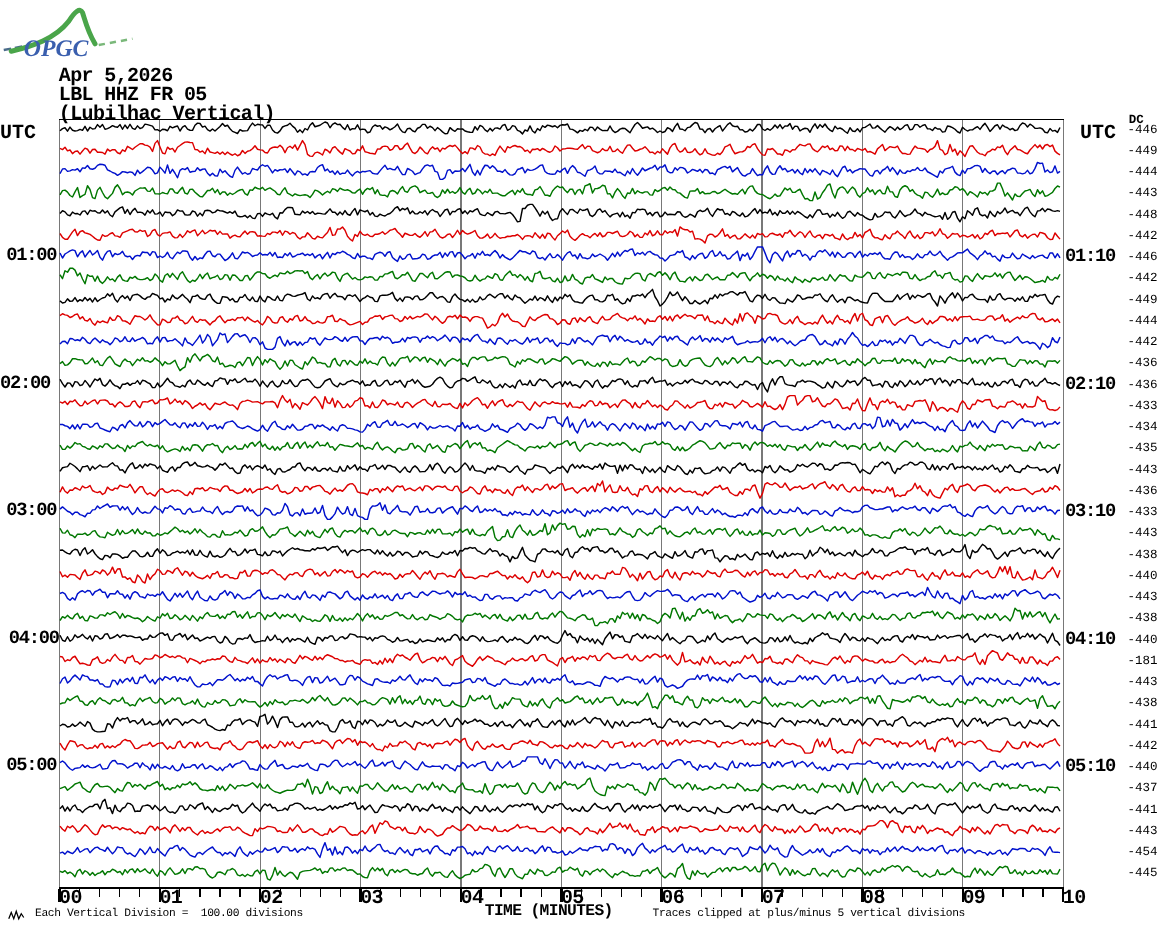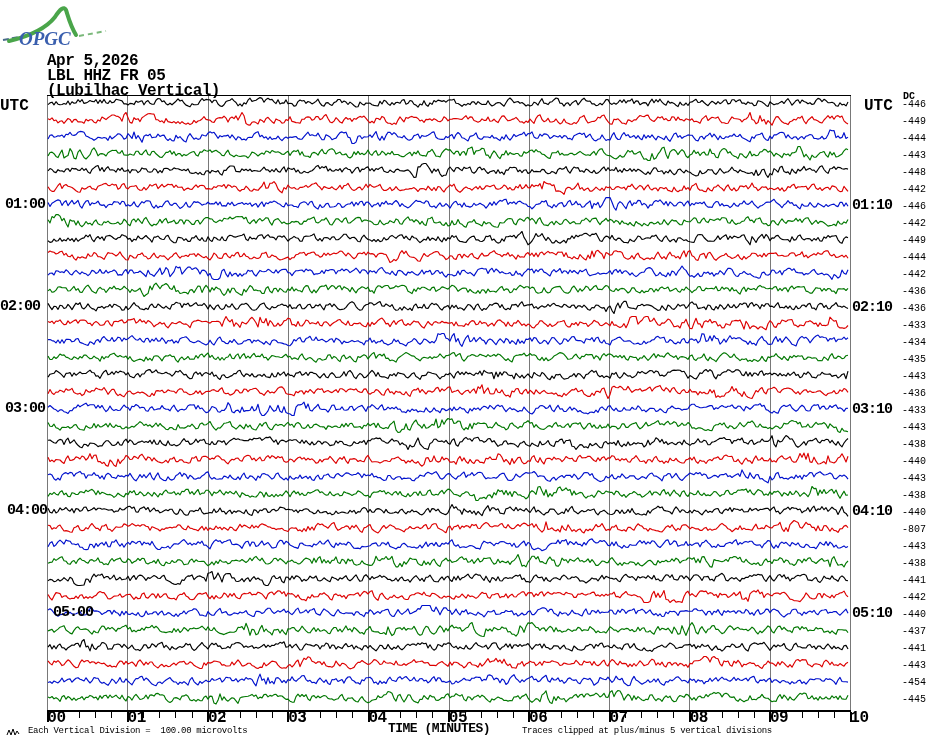--- a/index.html
+++ b/index.html
@@ -135,21 +135,21 @@
       <path d="M48,630.9 L50,630.1 L52,629.3 L54,632.2 L56,630.6 L58,629.1 L60,627.2 L62,626.5 L64,625.7 L66,630.1 L68,631.4 L70,633.1 L72,633.9 L74,630.4 L76,627.8 L78,626.8 L80,629.2 L82,629.5 L84,629.1 L86,628.9 L88,629.9 L90,632.2 L92,634.1 L94,630.9 L96,632.5 L98,632.8 L100,628.8 L102,626.0 L104,626.4 L106,629.8 L108,627.6 L110,628.9 L112,627.4 L114,629.2 L116,631.4 L118,628.4 L120,628.6 L122,627.1 L124,626.2 L126,625.2 L128,629.1 L130,627.4 L132,631.7 L134,630.3 L136,631.9 L138,630.1 L140,630.5 L142,628.2 L144,630.1 L146,627.1 L148,627.8 L150,627.2 L152,625.4 L154,628.0 L156,626.3 L158,628.1 L160,631.0 L162,632.0 L164,632.1 L166,632.6 L168,632.0 L170,631.6 L172,632.5 L174,628.5 L176,631.7 L178,629.0 L180,632.5 L182,630.6 L184,627.5 L186,629.0 L188,631.1 L190,628.5 L192,628.7 L194,627.9 L196,628.8 L198,628.4 L200,627.5 L202,626.2 L204,628.1 L206,630.1 L208,626.8 L210,630.3 L212,630.5 L214,627.7 L216,630.6 L218,632.2 L220,633.4 L222,633.9 L224,634.6 L226,633.6 L228,632.8 L230,632.1 L232,632.3 L234,632.2 L236,631.3 L238,627.4 L240,627.5 L242,626.6 L244,629.6 L246,623.3 L248,628.2 L250,635.3 L252,629.3 L254,629.9 L256,634.8 L258,633.8 L260,628.6 L262,625.4 L264,631.7 L266,629.0 L268,631.5 L270,632.4 L272,635.0 L274,629.9 L276,629.9 L278,629.3 L280,633.0 L282,629.7 L284,632.5 L286,634.6 L288,628.7 L290,629.0 L292,627.6 L294,627.5 L296,630.3 L298,631.6 L300,629.5 L302,626.2 L304,628.6 L306,630.8 L308,632.7 L310,632.8 L312,630.0 L314,627.7 L316,631.4 L318,628.5 L320,631.2 L322,630.7 L324,629.7 L326,630.9 L328,633.2 L330,633.6 L332,629.6 L334,627.5 L336,627.5 L338,631.3 L340,629.1 L342,632.0 L344,629.0 L346,625.9 L348,630.0 L350,628.8 L352,631.8 L354,627.4 L356,629.0 L358,631.0 L360,633.2 L362,632.5 L364,634.2 L366,629.9 L368,628.7 L370,626.5 L372,630.9 L374,631.6 L376,631.9 L378,631.7 L380,633.4 L382,633.5 L384,632.6 L386,634.5 L388,626.9 L390,632.1 L392,635.6 L394,634.0 L396,628.7 L398,628.1 L400,627.7 L402,629.7 L404,627.3 L406,630.2 L408,628.5 L410,629.0 L412,629.0 L414,626.4 L416,629.9 L418,633.8 L420,635.3 L422,634.4 L424,629.3 L426,626.3 L428,627.1 L430,631.1 L432,633.3 L434,634.1 L436,632.4 L438,628.6 L440,625.8 L442,627.9 L444,632.1 L446,628.3 L448,630.8 L450,627.0 L452,625.2 L454,627.9 L456,627.0 L458,628.2 L460,627.6 L462,631.2 L464,629.9 L466,628.1 L468,627.2 L470,623.7 L472,622.5 L474,628.9 L476,632.8 L478,634.4 L480,635.6 L482,636.2 L484,636.5 L486,628.9 L488,630.8 L490,629.0 L492,631.2 L494,627.5 L496,628.5 L498,629.8 L500,629.3 L502,626.9 L504,628.2 L506,628.1 L508,632.0 L510,631.5 L512,634.1 L514,634.3 L516,636.2 L518,633.5 L520,625.8 L522,627.8 L524,632.3 L526,626.6 L528,622.9 L530,623.4 L532,622.6 L534,624.9 L536,627.3 L538,627.6 L540,630.3 L542,628.2 L544,627.9 L546,631.1 L548,628.3 L550,626.3 L552,627.8 L554,631.8 L556,627.7 L558,631.2 L560,630.4 L562,632.2 L564,631.2 L566,631.1 L568,629.1 L570,630.0 L572,631.4 L574,630.1 L576,630.2 L578,627.3 L580,628.1 L582,630.9 L584,629.7 L586,630.0 L588,630.5 L590,626.6 L592,628.3 L594,629.8 L596,632.7 L598,630.9 L600,632.5 L602,632.2 L604,631.7 L606,633.0 L608,630.1 L610,626.8 L612,628.2 L614,630.1 L616,630.1 L618,632.0 L620,630.1 L622,628.8 L624,629.4 L626,628.4 L628,628.6 L630,630.7 L632,629.5 L634,631.6 L636,631.0 L638,627.3 L640,630.6 L642,628.3 L644,627.8 L646,631.7 L648,632.0 L650,630.6 L652,632.8 L654,634.2 L656,629.8 L658,626.6 L660,630.1 L662,628.3 L664,628.9 L666,629.7 L668,628.2 L670,630.7 L672,633.4 L674,627.1 L676,630.0 L678,634.2 L680,633.6 L682,625.7 L684,630.9 L686,635.4 L688,630.0 L690,625.1 L692,622.6 L694,625.9 L696,632.2 L698,634.0 L700,629.0 L702,626.7 L704,630.2 L706,632.8 L708,629.3 L710,628.7 L712,625.9 L714,625.5 L716,629.4 L718,629.3 L720,631.6 L722,633.6 L724,632.8 L726,630.2 L728,627.3 L730,625.8 L732,627.2 L734,629.8 L736,628.2 L738,627.3 L740,629.2 L742,629.1 L744,629.7 L746,629.3 L748,630.9 L750,629.3 L752,627.1 L754,628.8 L756,631.9 L758,634.0 L760,631.0 L762,632.7 L764,630.5 L766,628.4 L768,625.9 L770,627.2 L772,631.6 L774,632.9 L776,629.3 L778,626.5 L780,626.1 L782,629.6 L784,627.3 L786,629.5 L788,631.0 L790,630.8 L792,632.6 L794,627.8 L796,627.1 L798,626.8 L800,629.7 L802,626.6 L804,628.6 L806,627.5 L808,631.0 L810,630.1 L812,630.5 L814,630.4 L816,627.5 L818,629.0 L820,628.3 L822,628.6 L824,632.3 L826,631.6 L828,631.0 L830,633.1 L832,630.8 L834,632.8 L836,634.3 L838,629.5 L840,629.8 L842,629.7 L844,630.1 L846,630.0 L848,632.7" fill="none" stroke="#007700" stroke-width="1.15" stroke-linejoin="round"></path>
       <path d="M48,647.0 L50,644.7 L52,648.9 L54,645.7 L56,648.8 L58,645.4 L60,644.0 L62,647.6 L64,647.9 L66,650.0 L68,647.7 L70,646.4 L72,645.1 L74,645.3 L76,643.5 L78,643.3 L80,647.1 L82,641.3 L84,639.5 L86,646.9 L88,646.1 L90,650.9 L92,644.1 L94,648.2 L96,649.4 L98,646.6 L100,645.8 L102,642.5 L104,642.9 L106,644.4 L108,649.3 L110,648.8 L112,649.1 L114,644.9 L116,644.5 L118,644.0 L120,644.8 L122,647.4 L124,644.3 L126,646.4 L128,648.6 L130,647.2 L132,645.2 L134,648.6 L136,650.0 L138,649.5 L140,650.7 L142,648.4 L144,644.9 L146,644.8 L148,648.1 L150,647.4 L152,643.8 L154,645.0 L156,647.0 L158,644.2 L160,643.2 L162,642.3 L164,647.6 L166,645.3 L168,647.3 L170,650.0 L172,646.6 L174,648.5 L176,649.2 L178,647.5 L180,646.5 L182,647.4 L184,646.3 L186,643.4 L188,645.0 L190,644.1 L192,648.5 L194,650.4 L196,649.2 L198,646.6 L200,644.8 L202,642.5 L204,645.5 L206,646.9 L208,649.0 L210,645.3 L212,643.2 L214,644.7 L216,643.3 L218,646.4 L220,645.9 L222,648.7 L224,648.3 L226,648.1 L228,646.5 L230,648.1 L232,644.3 L234,644.0 L236,642.7 L238,642.6 L240,643.1 L242,644.6 L244,647.3 L246,646.0 L248,647.3 L250,646.5 L252,645.7 L254,648.3 L256,647.3 L258,648.2 L260,647.2 L262,646.0 L264,644.4 L266,647.4 L268,645.1 L270,646.9 L272,645.2 L274,645.5 L276,643.8 L278,644.2 L280,642.3 L282,643.3 L284,641.8 L286,647.2 L288,646.8 L290,644.6 L292,647.8 L294,645.6 L296,644.1 L298,647.1 L300,650.0 L302,649.8 L304,646.2 L306,643.8 L308,644.7 L310,644.9 L312,645.6 L314,646.2 L316,644.5 L318,645.5 L320,649.0 L322,645.7 L324,646.0 L326,643.0 L328,644.1 L330,648.5 L332,645.0 L334,645.3 L336,649.1 L338,646.6 L340,647.5 L342,648.6 L344,645.5 L346,643.5 L348,646.6 L350,646.2 L352,645.1 L354,649.0 L356,646.0 L358,647.8 L360,648.3 L362,650.0 L364,646.0 L366,645.6 L368,648.1 L370,645.5 L372,647.7 L374,649.3 L376,650.9 L378,648.3 L380,645.2 L382,645.6 L384,648.6 L386,648.6 L388,644.4 L390,647.7 L392,649.5 L394,647.2 L396,648.4 L398,645.7 L400,648.5 L402,649.8 L404,648.1 L406,645.5 L408,644.1 L410,645.5 L412,644.1 L414,644.0 L416,645.4 L418,643.2 L420,644.5 L422,642.8 L424,643.8 L426,643.2 L428,647.9 L430,644.8 L432,648.3 L434,650.2 L436,648.8 L438,644.4 L440,645.3 L442,646.6 L444,643.7 L446,644.4 L448,642.9 L450,643.2 L452,646.1 L454,647.6 L456,646.2 L458,649.0 L460,646.9 L462,648.2 L464,649.0 L466,645.3 L468,648.4 L470,649.2 L472,647.5 L474,644.6 L476,642.7 L478,645.2 L480,646.0 L482,647.1 L484,646.7 L486,645.2 L488,649.0 L490,646.6 L492,643.6 L494,642.8 L496,643.0 L498,647.4 L500,649.7 L502,647.3 L504,646.4 L506,643.9 L508,647.2 L510,644.1 L512,648.4 L514,645.0 L516,644.8 L518,646.5 L520,644.4 L522,646.3 L524,645.1 L526,645.0 L528,643.5 L530,646.3 L532,649.3 L534,646.8 L536,644.6 L538,645.2 L540,644.1 L542,647.9 L544,644.0 L546,647.4 L548,647.6 L550,649.3 L552,648.4 L554,645.7 L556,645.9 L558,646.1 L560,649.0 L562,646.8 L564,645.2 L566,648.8 L568,649.0 L570,649.9 L572,651.0 L574,646.0 L576,647.7 L578,649.5 L580,649.9 L582,650.1 L584,649.2 L586,646.1 L588,645.6 L590,644.2 L592,645.0 L594,648.3 L596,644.4 L598,646.1 L600,643.6 L602,643.0 L604,647.2 L606,646.3 L608,645.8 L610,647.4 L612,647.6 L614,644.9 L616,646.9 L618,648.2 L620,647.7 L622,649.6 L624,645.2 L626,644.0 L628,643.8 L630,648.0 L632,646.3 L634,643.5 L636,647.7 L638,649.2 L640,650.1 L642,650.3 L644,647.8 L646,650.2 L648,651.0 L650,650.2 L652,651.4 L654,648.8 L656,648.0 L658,646.8 L660,646.1 L662,645.1 L664,646.9 L666,647.2 L668,644.9 L670,643.0 L672,644.1 L674,645.5 L676,648.5 L678,648.0 L680,647.3 L682,647.3 L684,645.3 L686,644.8 L688,644.9 L690,644.2 L692,646.6 L694,644.6 L696,648.6 L698,645.9 L700,647.3 L702,644.3 L704,646.1 L706,646.3 L708,645.1 L710,648.1 L712,650.3 L714,648.0 L716,645.9 L718,649.4 L720,649.3 L722,651.1 L724,649.4 L726,646.7 L728,646.2 L730,646.9 L732,644.0 L734,644.9 L736,647.4 L738,647.1 L740,646.4 L742,643.5 L744,647.3 L746,649.8 L748,651.1 L750,645.7 L752,643.9 L754,642.9 L756,643.2 L758,644.4 L760,643.4 L762,643.8 L764,642.3 L766,645.0 L768,647.7 L770,650.3 L772,647.6 L774,645.0 L776,647.0 L778,644.9 L780,646.3 L782,645.5 L784,643.5 L786,648.0 L788,649.4 L790,650.6 L792,649.1 L794,644.8 L796,643.2 L798,646.7 L800,646.8 L802,647.8 L804,647.8 L806,648.0 L808,645.2 L810,644.5 L812,647.5 L814,646.1 L816,649.1 L818,646.1 L820,646.0 L822,648.2 L824,649.0 L826,646.2 L828,644.0 L830,646.5 L832,648.8 L834,646.2 L836,648.5 L838,647.3 L840,648.8 L842,649.7 L844,645.8 L846,645.4 L848,649.0" fill="none" stroke="#000000" stroke-width="1.15" stroke-linejoin="round"></path>
       <path d="M48,660.9 L50,663.4 L52,664.9 L54,661.0 L56,662.3 L58,660.6 L60,662.7 L62,665.6 L64,664.7 L66,662.0 L68,659.8 L70,661.3 L72,663.9 L74,666.3 L76,667.8 L78,667.3 L80,662.7 L82,659.9 L84,661.9 L86,660.7 L88,660.6 L90,663.0 L92,661.7 L94,662.0 L96,663.8 L98,662.1 L100,663.0 L102,663.8 L104,663.1 L106,665.0 L108,666.5 L110,665.2 L112,667.0 L114,666.2 L116,667.1 L118,663.3 L120,661.0 L122,661.4 L124,664.3 L126,661.4 L128,663.9 L130,663.0 L132,662.0 L134,663.8 L136,666.3 L138,661.7 L140,659.9 L142,662.3 L144,665.1 L146,662.2 L148,664.4 L150,662.0 L152,662.0 L154,665.1 L156,666.6 L158,668.0 L160,665.6 L162,664.3 L164,666.7 L166,665.3 L168,666.6 L170,666.2 L172,664.4 L174,663.1 L176,665.1 L178,662.9 L180,661.7 L182,661.9 L184,661.3 L186,664.1 L188,663.9 L190,661.8 L192,662.9 L194,665.3 L196,666.5 L198,667.4 L200,668.5 L202,668.4 L204,662.9 L206,665.2 L208,662.3 L210,663.1 L212,662.4 L214,661.1 L216,661.3 L218,661.7 L220,662.3 L222,665.2 L224,664.6 L226,666.0 L228,666.0 L230,665.8 L232,662.1 L234,664.8 L236,662.3 L238,659.9 L240,662.4 L242,665.8 L244,665.8 L246,664.8 L248,663.2 L250,663.2 L252,665.4 L254,666.3 L256,667.9 L258,668.5 L260,667.1 L262,667.4 L264,662.8 L266,665.8 L268,664.5 L270,662.8 L272,661.1 L274,661.5 L276,662.1 L278,665.1 L280,667.2 L282,668.2 L284,667.8 L286,668.1 L288,665.8 L290,664.6 L292,667.0 L294,664.9 L296,661.7 L298,660.0 L300,666.6 L302,662.1 L304,658.2 L306,659.5 L308,656.8 L310,657.5 L312,661.2 L314,662.1 L316,663.4 L318,661.7 L320,661.9 L322,664.6 L324,661.9 L326,665.7 L328,666.6 L330,666.5 L332,667.2 L334,665.8 L336,661.1 L338,664.0 L340,666.0 L342,663.3 L344,663.6 L346,665.0 L348,667.5 L350,668.9 L352,668.2 L354,667.4 L356,664.3 L358,662.4 L360,662.4 L362,660.5 L364,662.0 L366,663.3 L368,664.5 L370,663.9 L372,662.1 L374,659.6 L376,660.1 L378,661.9 L380,664.5 L382,664.0 L384,660.9 L386,662.8 L388,663.2 L390,662.7 L392,663.5 L394,664.9 L396,661.1 L398,664.8 L400,665.1 L402,665.2 L404,663.7 L406,665.3 L408,663.7 L410,662.8 L412,661.7 L414,659.6 L416,662.4 L418,661.7 L420,661.5 L422,661.0 L424,662.8 L426,662.8 L428,662.6 L430,665.3 L432,665.3 L434,665.4 L436,665.6 L438,663.6 L440,662.4 L442,661.5 L444,663.4 L446,664.8 L448,666.3 L450,662.1 L452,665.1 L454,662.2 L456,662.2 L458,663.0 L460,664.8 L462,665.6 L464,667.8 L466,666.3 L468,663.1 L470,662.2 L472,664.7 L474,665.0 L476,665.5 L478,667.2 L480,663.2 L482,666.1 L484,664.1 L486,661.4 L488,658.6 L490,662.2 L492,661.2 L494,660.9 L496,658.4 L498,661.8 L500,660.0 L502,663.2 L504,659.2 L506,663.5 L508,665.6 L510,664.0 L512,667.6 L514,667.8 L516,668.2 L518,663.7 L520,664.0 L522,661.5 L524,666.1 L526,663.8 L528,663.1 L530,661.3 L532,662.2 L534,662.4 L536,665.6 L538,664.1 L540,662.0 L542,665.3 L544,661.3 L546,662.2 L548,662.4 L550,662.2 L552,660.8 L554,661.5 L556,662.0 L558,662.8 L560,665.5 L562,665.0 L564,663.0 L566,663.6 L568,664.2 L570,664.2 L572,663.6 L574,663.4 L576,660.3 L578,662.4 L580,664.8 L582,664.9 L584,661.0 L586,662.4 L588,662.4 L590,661.8 L592,665.2 L594,661.6 L596,664.7 L598,665.7 L600,664.3 L602,661.8 L604,660.1 L606,664.6 L608,666.1 L610,661.8 L612,659.6 L614,660.8 L616,663.5 L618,665.0 L620,661.3 L622,663.6 L624,663.4 L626,663.6 L628,666.8 L630,664.1 L632,666.3 L634,663.5 L636,666.0 L638,663.5 L640,660.8 L642,662.9 L644,665.6 L646,665.0 L648,664.2 L650,661.1 L652,659.2 L654,660.2 L656,665.1 L658,662.8 L660,664.9 L662,662.1 L664,665.7 L666,667.0 L668,662.7 L670,662.4 L672,665.2 L674,663.1 L676,662.8 L678,665.7 L680,663.4 L682,664.0 L684,665.9 L686,664.6 L688,667.3 L690,663.4 L692,663.8 L694,661.0 L696,660.8 L698,660.7 L700,660.2 L702,658.6 L704,656.5 L706,656.5 L708,658.3 L710,662.1 L712,657.6 L714,656.5 L716,658.2 L718,658.8 L720,663.8 L722,666.0 L724,660.9 L726,661.8 L728,661.0 L730,665.1 L732,666.2 L734,661.2 L736,663.2 L738,660.3 L740,662.8 L742,666.8 L744,664.2 L746,664.8 L748,663.4 L750,662.4 L752,663.4 L754,663.4 L756,666.0 L758,665.3 L760,667.3 L762,668.5 L764,665.1 L766,664.0 L768,661.0 L770,663.0 L772,663.1 L774,664.3 L776,666.1 L778,662.1 L780,664.8 L782,661.6 L784,663.1 L786,665.4 L788,667.1 L790,664.6 L792,667.2 L794,663.5 L796,660.2 L798,659.5 L800,661.2 L802,659.6 L804,659.9 L806,659.9 L808,664.5 L810,665.3 L812,666.9 L814,664.3 L816,663.7 L818,664.2 L820,664.8 L822,666.8 L824,661.9 L826,660.1 L828,661.7 L830,664.7 L832,662.2 L834,665.2 L836,664.8 L838,665.6 L840,663.6 L842,664.9 L844,666.2 L846,663.4 L848,662.3" fill="none" stroke="#dd0000" stroke-width="1.15" stroke-linejoin="round"></path>
       <path d="M48,682.5 L50,681.7 L52,683.3 L54,681.0 L56,682.0 L58,682.9 L60,681.0 L62,678.1 L64,681.8 L66,680.6 L68,679.3 L70,678.9 L72,682.2 L74,680.0 L76,678.2 L78,677.7 L80,679.3 L82,679.9 L84,681.0 L86,677.8 L88,680.7 L90,683.0 L92,680.9 L94,677.5 L96,678.1 L98,678.2 L100,681.7 L102,683.2 L104,682.4 L106,684.1 L108,685.3 L110,682.5 L112,679.1 L114,680.6 L116,683.5 L118,681.0 L120,677.6 L122,681.8 L124,682.1 L126,678.8 L128,681.3 L130,683.1 L132,684.8 L134,681.2 L136,678.5 L138,678.6 L140,676.9 L142,676.3 L144,680.4 L146,678.0 L148,679.5 L150,681.8 L152,684.1 L154,685.0 L156,685.7 L158,682.5 L160,682.0 L162,683.6 L164,681.6 L166,680.0 L168,678.7 L170,677.6 L172,680.3 L174,682.0 L176,682.0 L178,684.5 L180,682.2 L182,683.3 L184,681.6 L186,683.2 L188,685.1 L190,679.9 L192,677.5 L194,681.6 L196,683.5 L198,685.0 L200,681.4 L202,683.3 L204,681.6 L206,680.2 L208,681.6 L210,681.4 L212,678.5 L214,680.2 L216,680.0 L218,679.1 L220,678.1 L222,682.1 L224,680.3 L226,677.3 L228,677.6 L230,677.7 L232,680.6 L234,680.6 L236,678.7 L238,681.9 L240,679.9 L242,679.0 L244,680.3 L246,677.5 L248,679.1 L250,678.5 L252,679.5 L254,683.1 L256,685.9 L258,678.9 L260,674.1 L262,680.3 L264,678.9 L266,684.1 L268,677.6 L270,683.2 L272,681.3 L274,683.8 L276,678.0 L278,677.6 L280,679.4 L282,682.5 L284,680.4 L286,682.9 L288,679.5 L290,680.5 L292,676.8 L294,680.1 L296,681.3 L298,679.3 L300,677.9 L302,675.7 L304,675.5 L306,679.6 L308,681.3 L310,680.3 L312,682.6 L314,682.3 L316,683.6 L318,680.1 L320,678.0 L322,680.4 L324,682.3 L326,679.9 L328,683.4 L330,684.5 L332,679.6 L334,679.8 L336,678.7 L338,681.5 L340,680.5 L342,679.5 L344,683.1 L346,679.0 L348,677.0 L350,676.8 L352,679.9 L354,681.0 L356,683.0 L358,682.7 L360,684.2 L362,679.8 L364,680.8 L366,677.7 L368,677.7 L370,677.2 L372,679.0 L374,683.0 L376,682.1 L378,684.5 L380,680.9 L382,683.4 L384,681.8 L386,683.5 L388,679.3 L390,677.2 L392,680.3 L394,680.7 L396,681.5 L398,678.0 L400,676.7 L402,679.1 L404,677.6 L406,676.5 L408,678.7 L410,680.8 L412,680.0 L414,677.3 L416,680.8 L418,681.1 L420,678.7 L422,678.5 L424,680.9 L426,680.2 L428,682.9 L430,681.3 L432,678.4 L434,676.7 L436,681.1 L438,677.7 L440,678.1 L442,681.6 L444,681.4 L446,682.5 L448,681.9 L450,680.8 L452,684.0 L454,683.5 L456,681.0 L458,682.6 L460,681.2 L462,679.9 L464,678.3 L466,680.0 L468,680.0 L470,680.6 L472,678.2 L474,678.3 L476,677.0 L478,677.3 L480,677.3 L482,680.9 L484,679.4 L486,680.0 L488,675.3 L490,674.9 L492,676.0 L494,679.7 L496,678.1 L498,678.9 L500,682.7 L502,679.1 L504,680.2 L506,684.5 L508,682.7 L510,678.3 L512,676.2 L514,674.7 L516,678.5 L518,680.1 L520,682.5 L522,679.8 L524,681.6 L526,679.6 L528,678.4 L530,677.5 L532,676.3 L534,679.8 L536,679.1 L538,681.7 L540,680.9 L542,678.3 L544,676.7 L546,675.3 L548,680.8 L550,682.1 L552,678.0 L554,680.0 L556,679.9 L558,677.9 L560,681.5 L562,680.3 L564,683.3 L566,681.8 L568,678.6 L570,677.9 L572,679.7 L574,680.4 L576,679.7 L578,682.7 L580,683.7 L582,680.2 L584,678.2 L586,678.7 L588,679.6 L590,678.3 L592,681.1 L594,685.2 L596,683.7 L598,682.3 L600,677.5 L602,678.6 L604,679.2 L606,679.7 L608,677.1 L610,679.8 L612,682.4 L614,680.3 L616,676.2 L618,678.9 L620,679.8 L622,678.3 L624,682.8 L626,684.3 L628,685.7 L630,685.3 L632,679.6 L634,676.4 L636,680.0 L638,681.1 L640,682.7 L642,684.2 L644,683.0 L646,681.9 L648,679.9 L650,682.3 L652,681.5 L654,679.0 L656,681.8 L658,678.8 L660,682.6 L662,684.3 L664,685.3 L666,681.5 L668,682.1 L670,679.8 L672,680.8 L674,679.4 L676,677.4 L678,676.8 L680,678.6 L682,681.0 L684,680.3 L686,681.1 L688,682.9 L690,678.8 L692,680.4 L694,679.3 L696,682.5 L698,679.8 L700,681.1 L702,680.5 L704,683.8 L706,681.5 L708,681.4 L710,678.3 L712,681.3 L714,679.4 L716,677.7 L718,681.0 L720,678.9 L722,677.1 L724,679.2 L726,679.0 L728,680.5 L730,681.3 L732,679.7 L734,677.3 L736,680.5 L738,678.4 L740,680.0 L742,680.5 L744,679.2 L746,678.2 L748,680.9 L750,678.1 L752,676.9 L754,676.4 L756,681.2 L758,683.0 L760,680.1 L762,680.4 L764,679.5 L766,681.6 L768,679.3 L770,678.2 L772,682.5 L774,680.1 L776,679.8 L778,681.2 L780,682.8 L782,680.8 L784,680.6 L786,682.0 L788,682.1 L790,684.2 L792,681.6 L794,683.3 L796,682.8 L798,680.7 L800,680.1 L802,683.4 L804,681.8 L806,684.1 L808,681.6 L810,679.0 L812,679.4 L814,679.8 L816,678.7 L818,678.8 L820,679.0 L822,680.9 L824,681.1 L826,678.5 L828,679.5 L830,678.9 L832,680.1 L834,681.6 L836,684.3 L838,680.0 L840,677.4 L842,681.5 L844,681.8 L846,681.7 L848,682.1" fill="none" stroke="#0011cc" stroke-width="1.15" stroke-linejoin="round"></path>
       <path d="M48,697.0 L50,697.9 L52,696.5 L54,698.8 L56,697.7 L58,699.0 L60,701.4 L62,696.8 L64,695.5 L66,699.2 L68,696.6 L70,697.8 L72,700.2 L74,698.0 L76,700.4 L78,698.8 L80,698.3 L82,696.6 L84,699.8 L86,697.3 L88,697.4 L90,695.4 L92,696.3 L94,698.0 L96,697.1 L98,699.8 L100,695.7 L102,698.3 L104,695.7 L106,695.2 L108,698.1 L110,695.0 L112,697.5 L114,696.5 L116,695.1 L118,697.5 L120,698.7 L122,695.2 L124,698.9 L126,701.0 L128,696.6 L130,697.5 L132,700.1 L134,696.4 L136,694.3 L138,696.9 L140,699.5 L142,699.0 L144,698.0 L146,695.1 L148,698.8 L150,695.1 L152,694.9 L154,696.1 L156,693.6 L158,693.4 L160,695.0 L162,694.7 L164,695.5 L166,699.4 L168,701.4 L170,702.4 L172,701.2 L174,698.0 L176,697.6 L178,698.4 L180,699.8 L182,696.1 L184,695.9 L186,694.8 L188,696.2 L190,699.9 L192,700.7 L194,699.6 L196,701.2 L198,699.4 L200,700.6 L202,700.7 L204,697.3 L206,696.1 L208,699.1 L210,696.1 L212,696.4 L214,703.1 L216,704.1 L218,700.3 L220,693.9 L222,700.1 L224,696.9 L226,699.7 L228,701.2 L230,699.3 L232,697.8 L234,698.4 L236,700.8 L238,703.4 L240,698.1 L242,697.1 L244,696.7 L246,696.5 L248,696.3 L250,695.5 L252,694.4 L254,696.3 L256,695.0 L258,698.7 L260,697.1 L262,697.9 L264,694.6 L266,694.3 L268,696.9 L270,695.4 L272,696.1 L274,694.6 L276,694.3 L278,696.5 L280,695.8 L282,696.0 L284,697.7 L286,699.4 L288,699.1 L290,701.2 L292,702.1 L294,702.2 L296,696.6 L298,694.1 L300,696.7 L302,694.5 L304,696.5 L306,694.7 L308,699.0 L310,700.6 L312,696.3 L314,695.6 L316,698.0 L318,696.0 L320,697.7 L322,696.4 L324,695.5 L326,696.0 L328,698.4 L330,699.0 L332,698.9 L334,700.2 L336,699.2 L338,698.8 L340,696.0 L342,694.4 L344,699.0 L346,700.9 L348,698.0 L350,698.2 L352,697.7 L354,700.0 L356,701.5 L358,701.9 L360,698.7 L362,696.6 L364,699.9 L366,701.7 L368,702.8 L370,701.9 L372,700.2 L374,699.7 L376,699.4 L378,695.7 L380,697.5 L382,697.1 L384,694.9 L386,694.5 L388,691.5 L390,692.0 L392,693.3 L394,698.4 L396,701.1 L398,695.5 L400,694.4 L402,698.8 L404,702.0 L406,698.9 L408,694.9 L410,695.0 L412,699.1 L414,701.3 L416,702.1 L418,703.0 L420,699.3 L422,699.5 L424,695.6 L426,697.7 L428,699.3 L430,695.3 L432,696.8 L434,696.8 L436,700.3 L438,700.4 L440,699.2 L442,697.5 L444,697.9 L446,694.7 L448,693.7 L450,697.7 L452,696.3 L454,696.1 L456,693.7 L458,695.0 L460,696.1 L462,694.6 L464,699.4 L466,700.9 L468,696.7 L470,697.3 L472,699.8 L474,697.3 L476,696.4 L478,695.2 L480,697.3 L482,695.2 L484,696.4 L486,698.8 L488,700.6 L490,702.1 L492,698.9 L494,700.0 L496,698.4 L498,697.0 L500,698.1 L502,698.6 L504,700.5 L506,700.3 L508,701.1 L510,700.5 L512,700.8 L514,697.0 L516,696.9 L518,695.7 L520,698.8 L522,696.4 L524,695.6 L526,694.0 L528,698.1 L530,700.7 L532,702.3 L534,700.6 L536,698.6 L538,699.3 L540,701.6 L542,694.9 L544,693.5 L546,690.8 L548,698.6 L550,702.5 L552,703.4 L554,696.7 L556,700.4 L558,696.5 L560,698.7 L562,699.2 L564,698.5 L566,701.8 L568,699.7 L570,697.9 L572,697.9 L574,695.6 L576,694.4 L578,697.3 L580,694.9 L582,694.2 L584,697.1 L586,694.0 L588,693.9 L590,695.9 L592,695.4 L594,694.9 L596,693.1 L598,694.5 L600,697.0 L602,695.7 L604,693.3 L606,697.2 L608,697.4 L610,692.2 L612,690.6 L614,696.6 L616,692.4 L618,690.5 L620,691.0 L622,694.6 L624,700.1 L626,696.9 L628,694.3 L630,696.0 L632,700.3 L634,695.7 L636,699.3 L638,696.6 L640,698.4 L642,700.0 L644,700.6 L646,699.2 L648,699.6 L650,695.0 L652,694.7 L654,698.3 L656,700.7 L658,698.6 L660,699.2 L662,701.3 L664,697.9 L666,695.8 L668,697.6 L670,696.2 L672,700.0 L674,701.7 L676,701.2 L678,697.4 L680,695.5 L682,696.2 L684,697.3 L686,694.4 L688,694.9 L690,697.4 L692,699.9 L694,697.7 L696,700.3 L698,697.0 L700,696.0 L702,697.8 L704,697.7 L706,694.5 L708,696.6 L710,694.4 L712,693.7 L714,692.4 L716,693.6 L718,692.5 L720,693.6 L722,696.9 L724,694.1 L726,693.2 L728,694.3 L730,696.9 L732,697.4 L734,696.9 L736,700.0 L738,701.3 L740,698.9 L742,700.6 L744,701.8 L746,700.6 L748,700.0 L750,695.8 L752,699.7 L754,699.2 L756,699.8 L758,697.9 L760,697.1 L762,694.4 L764,697.4 L766,698.2 L768,698.3 L770,700.1 L772,701.7 L774,701.0 L776,701.5 L778,697.1 L780,694.5 L782,698.6 L784,695.1 L786,697.2 L788,700.2 L790,696.9 L792,699.3 L794,700.2 L796,697.9 L798,695.3 L800,693.3 L802,694.3 L804,693.0 L806,693.6 L808,698.6 L810,698.2 L812,695.8 L814,699.2 L816,697.7 L818,700.2 L820,696.5 L822,698.9 L824,698.7 L826,696.9 L828,698.9 L830,698.9 L832,695.8 L834,697.9 L836,696.4 L838,699.4 L840,695.8 L842,698.9 L844,699.1 L846,699.2 L848,695.3" fill="none" stroke="#007700" stroke-width="1.15" stroke-linejoin="round"></path>
     </svg>
 
   <svg class="abs" style="left:6px;top:727px;" width="16" height="11" viewBox="0 0 16 11">
     <path d="M1,8 L3,3 L5,8 L7,2 L9,8 L11,4 L13,7" fill="none" stroke="#000" stroke-width="1"></path>
   </svg>
-  <div class="abs small" style="left:28px;top:726px;">Each Vertical Division =  100.00 microvolts</div>
+  <div class="abs small" style="left:28px;top:726px;">Each Vertical Division =  100.00 divisions</div>
   <div class="abs xtitle" style="left:387px;top:722px;width:104px;">TIME (MINUTES)</div>
   <div class="abs small" style="left:522px;top:726px;">Traces clipped at plus/minus 5 vertical divisions</div>
 
 <div class="abs dcv" style="left: 889px; top: 99.5px; width: 37px;">-446</div>
     <div class="abs dcv" style="left: 889px; top: 116.5px; width: 37px;">-449</div>
     <div class="abs dcv" style="left: 889px; top: 133.5px; width: 37px;">-444</div>
     <div class="abs dcv" style="left: 889px; top: 150.5px; width: 37px;">-443</div>
     <div class="abs dcv" style="left: 889px; top: 167.5px; width: 37px;">-448</div>
     <div class="abs dcv" style="left: 889px; top: 184.5px; width: 37px;">-442</div>
     <div class="abs dcv" style="left: 889px; top: 201.5px; width: 37px;">-446</div>
@@ -164,40 +164,40 @@
     <div class="abs dcv" style="left: 889px; top: 354.5px; width: 37px;">-435</div>
     <div class="abs dcv" style="left: 889px; top: 371.5px; width: 37px;">-443</div>
     <div class="abs dcv" style="left: 889px; top: 388.5px; width: 37px;">-436</div>
     <div class="abs dcv" style="left: 889px; top: 405.5px; width: 37px;">-433</div>
     <div class="abs dcv" style="left: 889px; top: 422.5px; width: 37px;">-443</div>
     <div class="abs dcv" style="left: 889px; top: 439.5px; width: 37px;">-438</div>
     <div class="abs dcv" style="left: 889px; top: 456.5px; width: 37px;">-440</div>
     <div class="abs dcv" style="left: 889px; top: 473.5px; width: 37px;">-443</div>
     <div class="abs dcv" style="left: 889px; top: 490.5px; width: 37px;">-438</div>
     <div class="abs dcv" style="left: 889px; top: 507.5px; width: 37px;">-440</div>
-    <div class="abs dcv" style="left: 889px; top: 524.5px; width: 37px;">-807</div>
+    <div class="abs dcv" style="left: 889px; top: 524.5px; width: 37px;">-181</div>
     <div class="abs dcv" style="left: 889px; top: 541.5px; width: 37px;">-443</div>
     <div class="abs dcv" style="left: 889px; top: 558.5px; width: 37px;">-438</div>
     <div class="abs dcv" style="left: 889px; top: 575.5px; width: 37px;">-441</div>
     <div class="abs dcv" style="left: 889px; top: 592.5px; width: 37px;">-442</div>
     <div class="abs dcv" style="left: 889px; top: 609.5px; width: 37px;">-440</div>
     <div class="abs dcv" style="left: 889px; top: 626.5px; width: 37px;">-437</div>
     <div class="abs dcv" style="left: 889px; top: 643.5px; width: 37px;">-441</div>
     <div class="abs dcv" style="left: 889px; top: 660.5px; width: 37px;">-443</div>
     <div class="abs dcv" style="left: 889px; top: 677.5px; width: 37px;">-454</div>
     <div class="abs dcv" style="left: 889px; top: 694.5px; width: 37px;">-445</div>
     <div class="abs tl" style="left: 0px; top: 196.5px; width: 45px; text-align: right;">01:00</div>
     <div class="abs tl" style="left: 852px; top: 197.5px;">01:10</div>
     <div class="abs tl" style="left: 0px; top: 298.5px; width: 45px; text-align: left;">02:00</div>
     <div class="abs tl" style="left: 852px; top: 299.5px;">02:10</div>
     <div class="abs tl" style="left: 0px; top: 400.5px; width: 45px; text-align: right;">03:00</div>
     <div class="abs tl" style="left: 852px; top: 401.5px;">03:10</div>
     <div class="abs tl" style="left: 0px; top: 502.5px; width: 47px; text-align: right;">04:00</div>
     <div class="abs tl" style="left: 852px; top: 503.5px;">04:10</div>
-    <div class="abs tl" style="left: 0px; top: 604.5px; width: 45px; text-align: right; padding-left: 48px;">05:00</div>
+    <div class="abs tl" style="left: 0px; top: 604.5px; width: 45px; text-align: right;">05:00</div>
     <div class="abs tl" style="left: 852px; top: 605.5px;">05:10</div>
     <div class="abs tick" style="left: 29.5px; top: 711px; width: 36px;">00</div>
     <div class="abs tick" style="left: 109.8px; top: 711px; width: 36px;">01</div>
     <div class="abs tick" style="left: 190.1px; top: 711px; width: 36px;">02</div>
     <div class="abs tick" style="left: 270.4px; top: 711px; width: 36px;">03</div>
     <div class="abs tick" style="left: 350.7px; top: 711px; width: 36px;">04</div>
     <div class="abs tick" style="left: 431px; top: 711px; width: 36px;">05</div>
     <div class="abs tick" style="left: 511.3px; top: 711px; width: 36px;">06</div>
     <div class="abs tick" style="left: 591.6px; top: 711px; width: 36px;">07</div>
     <div class="abs tick" style="left: 671.9px; top: 711px; width: 36px;">08</div>

